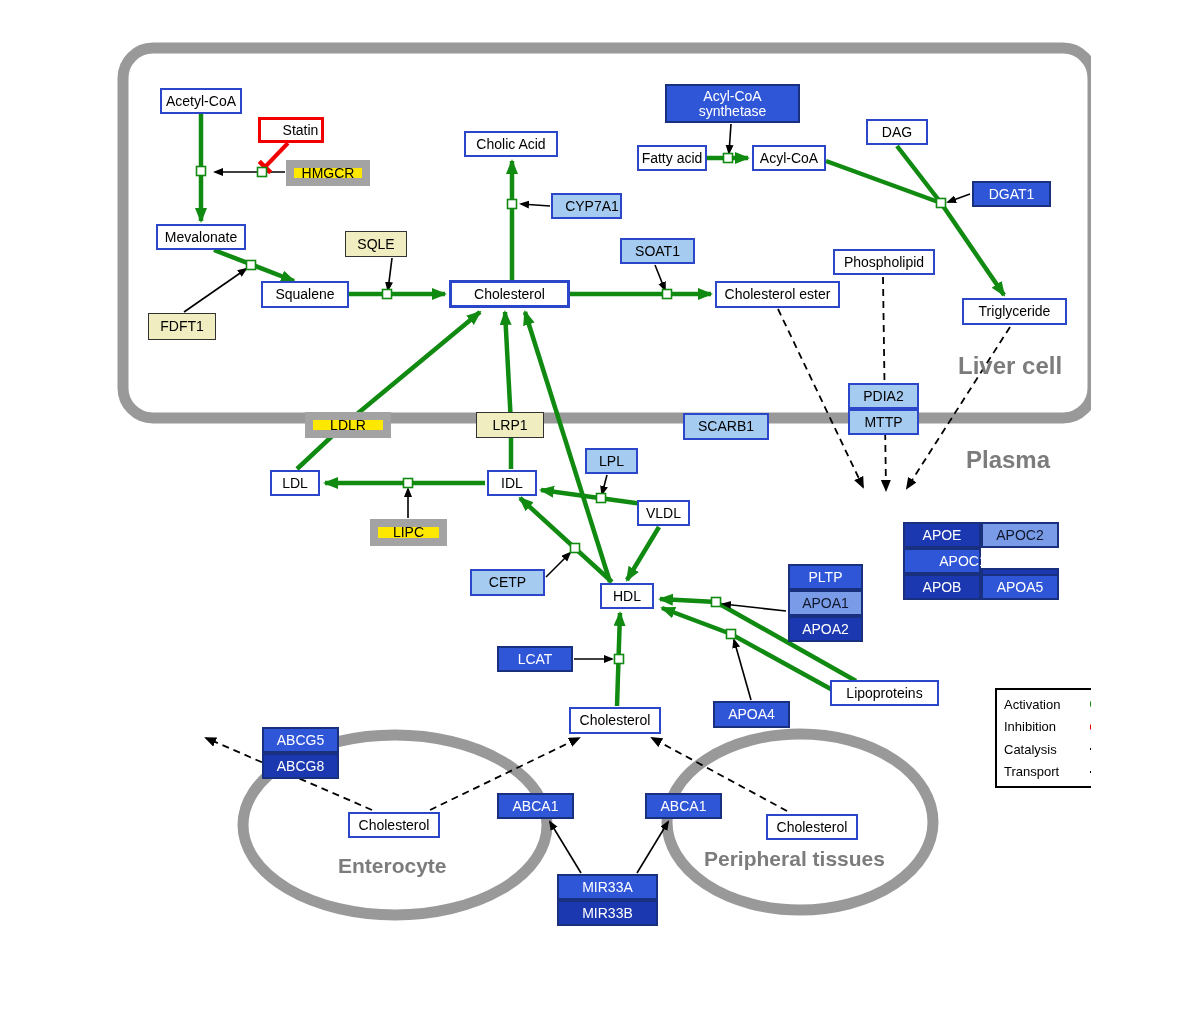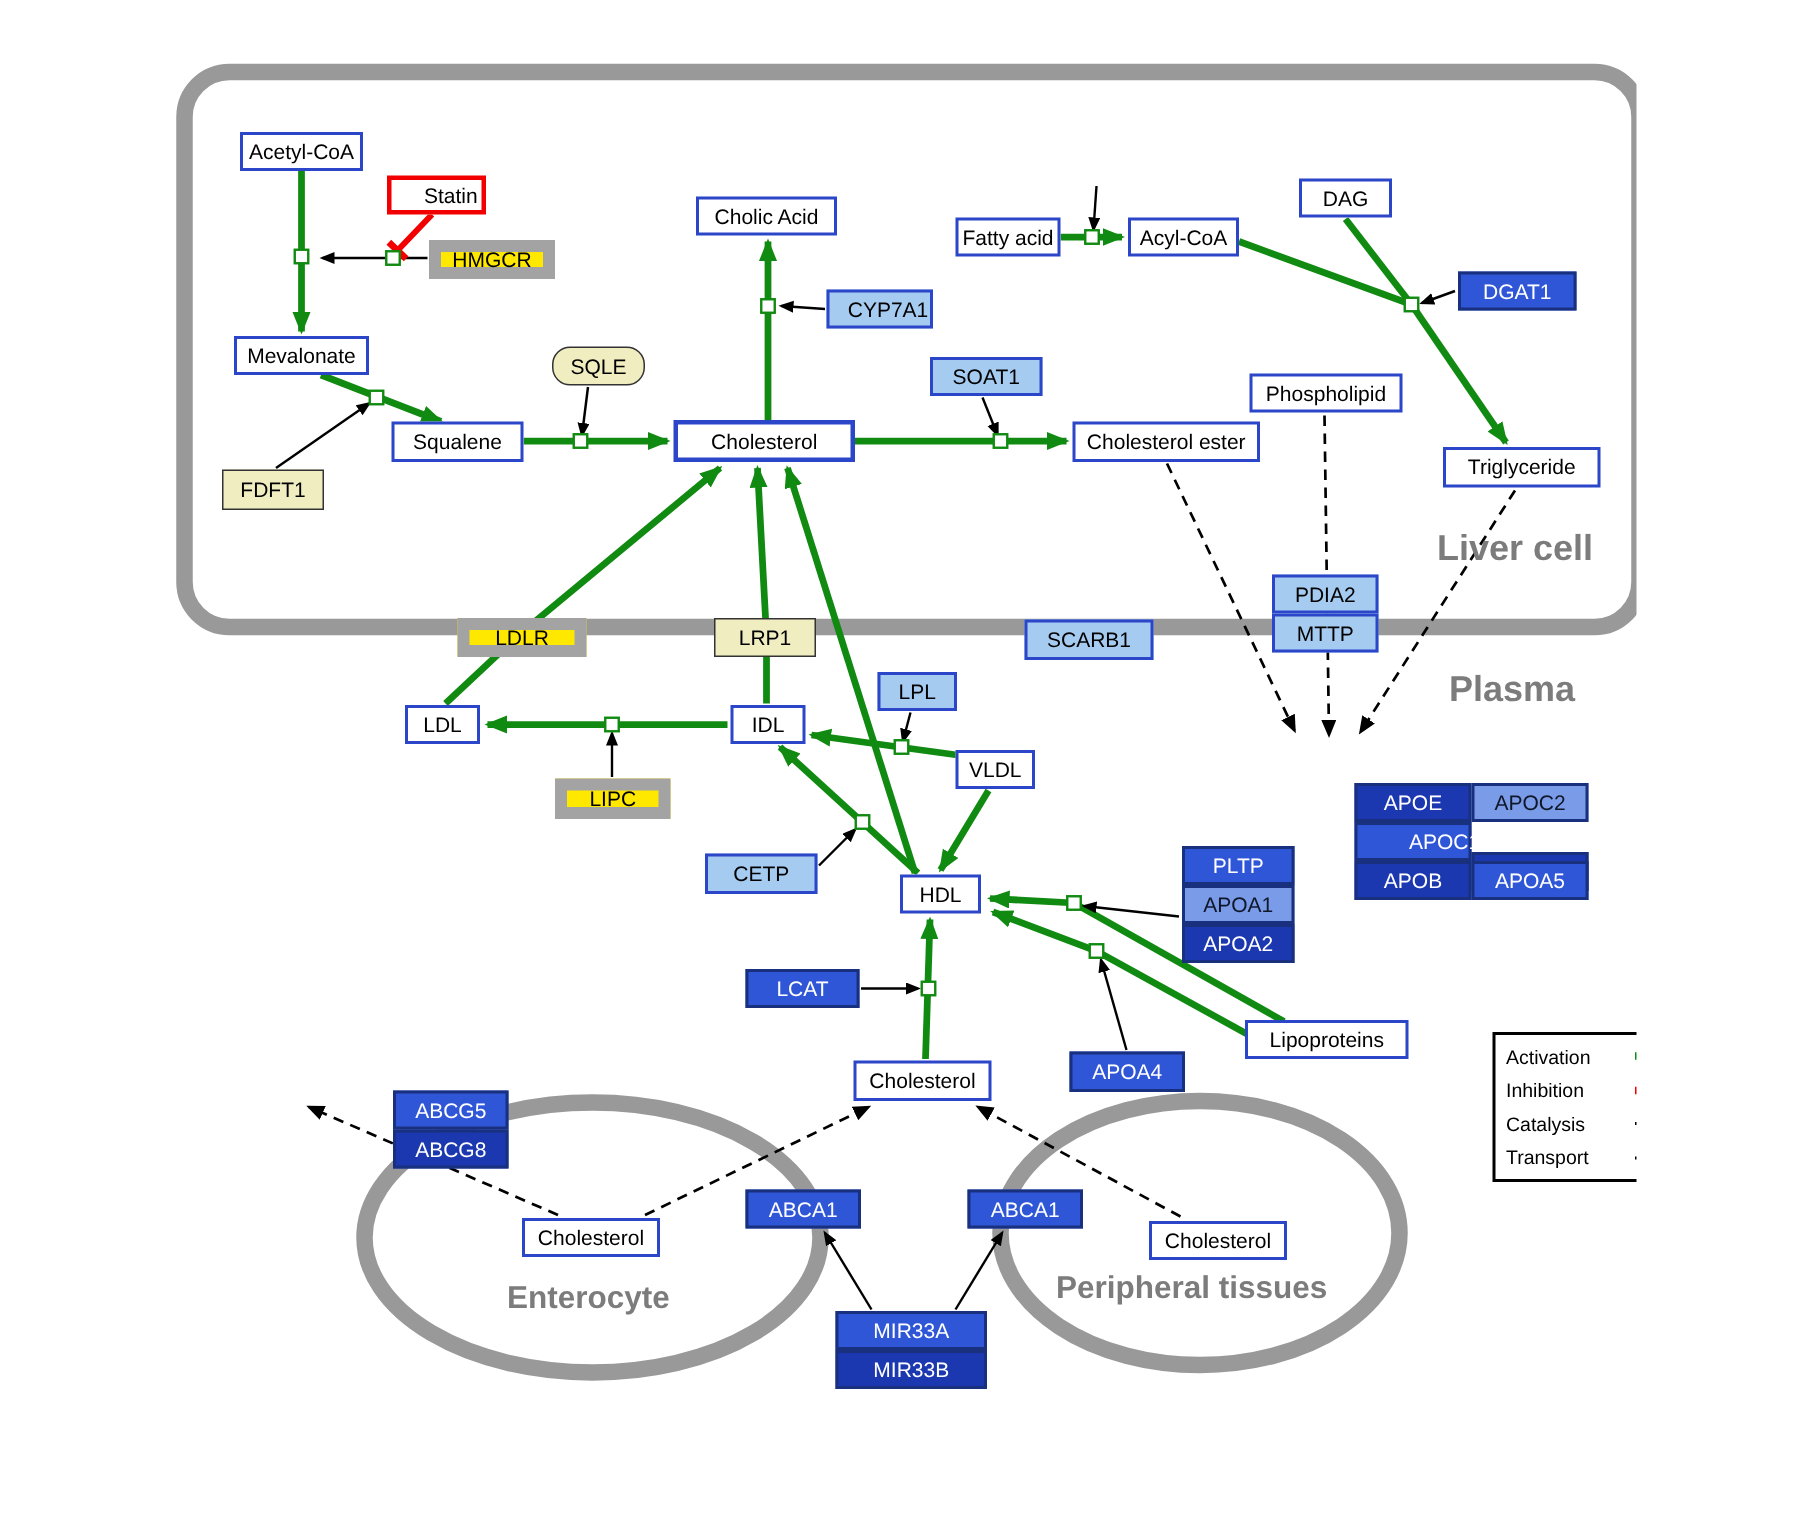--- a/index.html
+++ b/index.html
@@ -110,27 +110,28 @@
         <rect x="711.5" y="597.5" width="9" height="9" fill="#fff" stroke="#118A11" stroke-width="1.6"></rect>
         <rect x="726.5" y="629.5" width="9" height="9" fill="#fff" stroke="#118A11" stroke-width="1.6"></rect>
       </g>
   </svg>
 
   <div id="nodes-layer">
       <div class="node m" style="left: 160px; top: 88px; width: 82px; height: 26px;">Acetyl-CoA</div>
       <div class="node statin" style="left: 258px; top: 117px; width: 66px; height: 26px;">Statin</div>
       <div class="node yellow" style="left: 286px; top: 160px; width: 84px; height: 26px;">HMGCR</div>
       <div class="node m" style="left: 464px; top: 131px; width: 94px; height: 26px;">Cholic Acid</div>
+      <div class="node blue" style="left: 665px; top: 84px; width: 135px; height: 39px;">Acyl-CoA synthetase</div>
       <div class="node m" style="left: 637px; top: 145px; width: 70px; height: 26px;">Fatty acid</div>
       <div class="node m" style="left: 752px; top: 145px; width: 74px; height: 26px;">Acyl-CoA</div>
       <div class="node m" style="left: 866px; top: 119px; width: 62px; height: 26px;">DAG</div>
       <div class="node blue" style="left: 972px; top: 181px; width: 79px; height: 26px;">DGAT1</div>
       <div class="node lblue" style="left: 551px; top: 193px; width: 71px; height: 26px; padding-left: 13px;">CYP7A1</div>
       <div class="node m" style="left: 156px; top: 224px; width: 90px; height: 26px;">Mevalonate</div>
-      <div class="node cream" style="left: 368px; top: 231px; width: 62px; height: 26px; border-radius: 12px;">SQLE</div>
+      <div class="node cream" style="left: 345px; top: 231px; width: 62px; height: 26px;">SQLE</div>
       <div class="node lblue" style="left: 620px; top: 238px; width: 75px; height: 26px;">SOAT1</div>
       <div class="node m" style="left: 833px; top: 249px; width: 102px; height: 26px;">Phospholipid</div>
       <div class="node m" style="left: 261px; top: 281px; width: 88px; height: 27px;">Squalene</div>
       <div class="node m-emph" style="left: 449px; top: 280px; width: 121px; height: 28px;">Cholesterol</div>
       <div class="node m" style="left: 715px; top: 281px; width: 125px; height: 27px;">Cholesterol ester</div>
       <div class="node m" style="left: 962px; top: 298px; width: 105px; height: 27px;">Triglyceride</div>
       <div class="node cream" style="left: 148px; top: 313px; width: 68px; height: 27px;">FDFT1</div>
       <div class="node lblue" style="left: 848px; top: 383px; width: 71px; height: 26px;">PDIA2</div>
       <div class="node lblue" style="left: 848px; top: 409px; width: 71px; height: 26px;">MTTP</div>
       <div class="node yellow" style="left: 305px; top: 412px; width: 86px; height: 26px;">LDLR</div>

